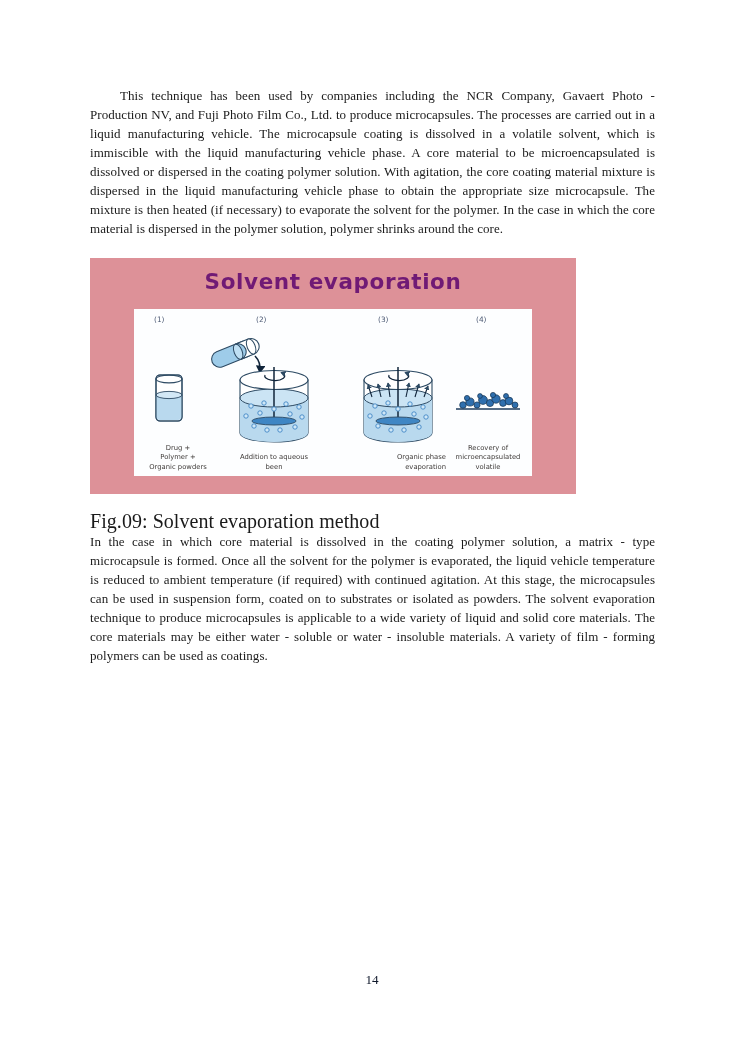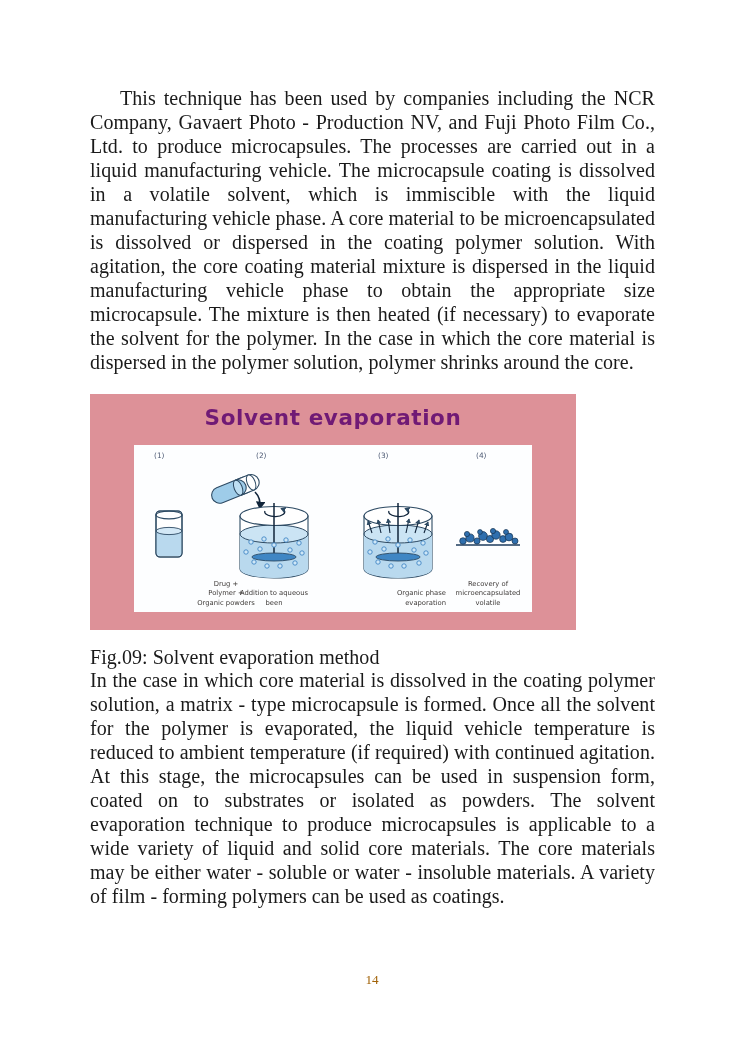--- a/index.html
+++ b/index.html
@@ -29,22 +29,22 @@
     width: 565px;
   }
   .section-heading {
     font-size: 15.5px;
     font-weight: bold;
     font-family: "Liberation Serif", "DejaVu Serif", serif;
     margin: 0 0 22px 0;
     letter-spacing: 0.1px;
   }
   p.body-text {
-    font-size: 20px;
-    line-height: 24px;
+    font-size: 13px;
+    line-height: 19px;
     text-align: justify;
     text-justify: inter-word;
     margin: 0;
     letter-spacing: 0.05px;
   }
   p.indented {
     text-indent: 30px;
   }
 
   
@@ -113,21 +113,21 @@
     margin-top: 18px;
   }
   .page-number {
     position: absolute;
     left: 0;
     top: 972px;
     width: 744px;
     text-align: center;
     font-size: 13.2px;
     font-family: "Liberation Serif", "DejaVu Serif", serif;
-    color: #a16207;
+    color: #0f172a;
   }
 </style>
 </head>
 <body>
 
 <div class="page">
 
   <div class="content">
 
 
@@ -251,21 +251,21 @@
                 <circle cx="375" cy="92" r="3.9"></circle>
                 <circle cx="381" cy="96" r="3"></circle>
                 <circle cx="333" cy="89" r="2.6"></circle>
                 <circle cx="346" cy="87" r="2.4"></circle>
                 <circle cx="359" cy="86" r="2.6"></circle>
                 <circle cx="372" cy="87" r="2.5"></circle>
               </g>
             </g>
           </svg>
 
-          <div class="panel-caption" style="left:0px; width:88px;padding-left:48px;">
+          <div class="panel-caption" style="left:0px; width:88px;">
             <div>Drug +</div>
             <div>Polymer +</div>
             <div>Organic powders</div>
           </div>
 
           <div class="panel-caption" style="left:92px; width:96px;">
             <div>Addition to aqueous</div>
             <div>been</div>
           </div>
 

